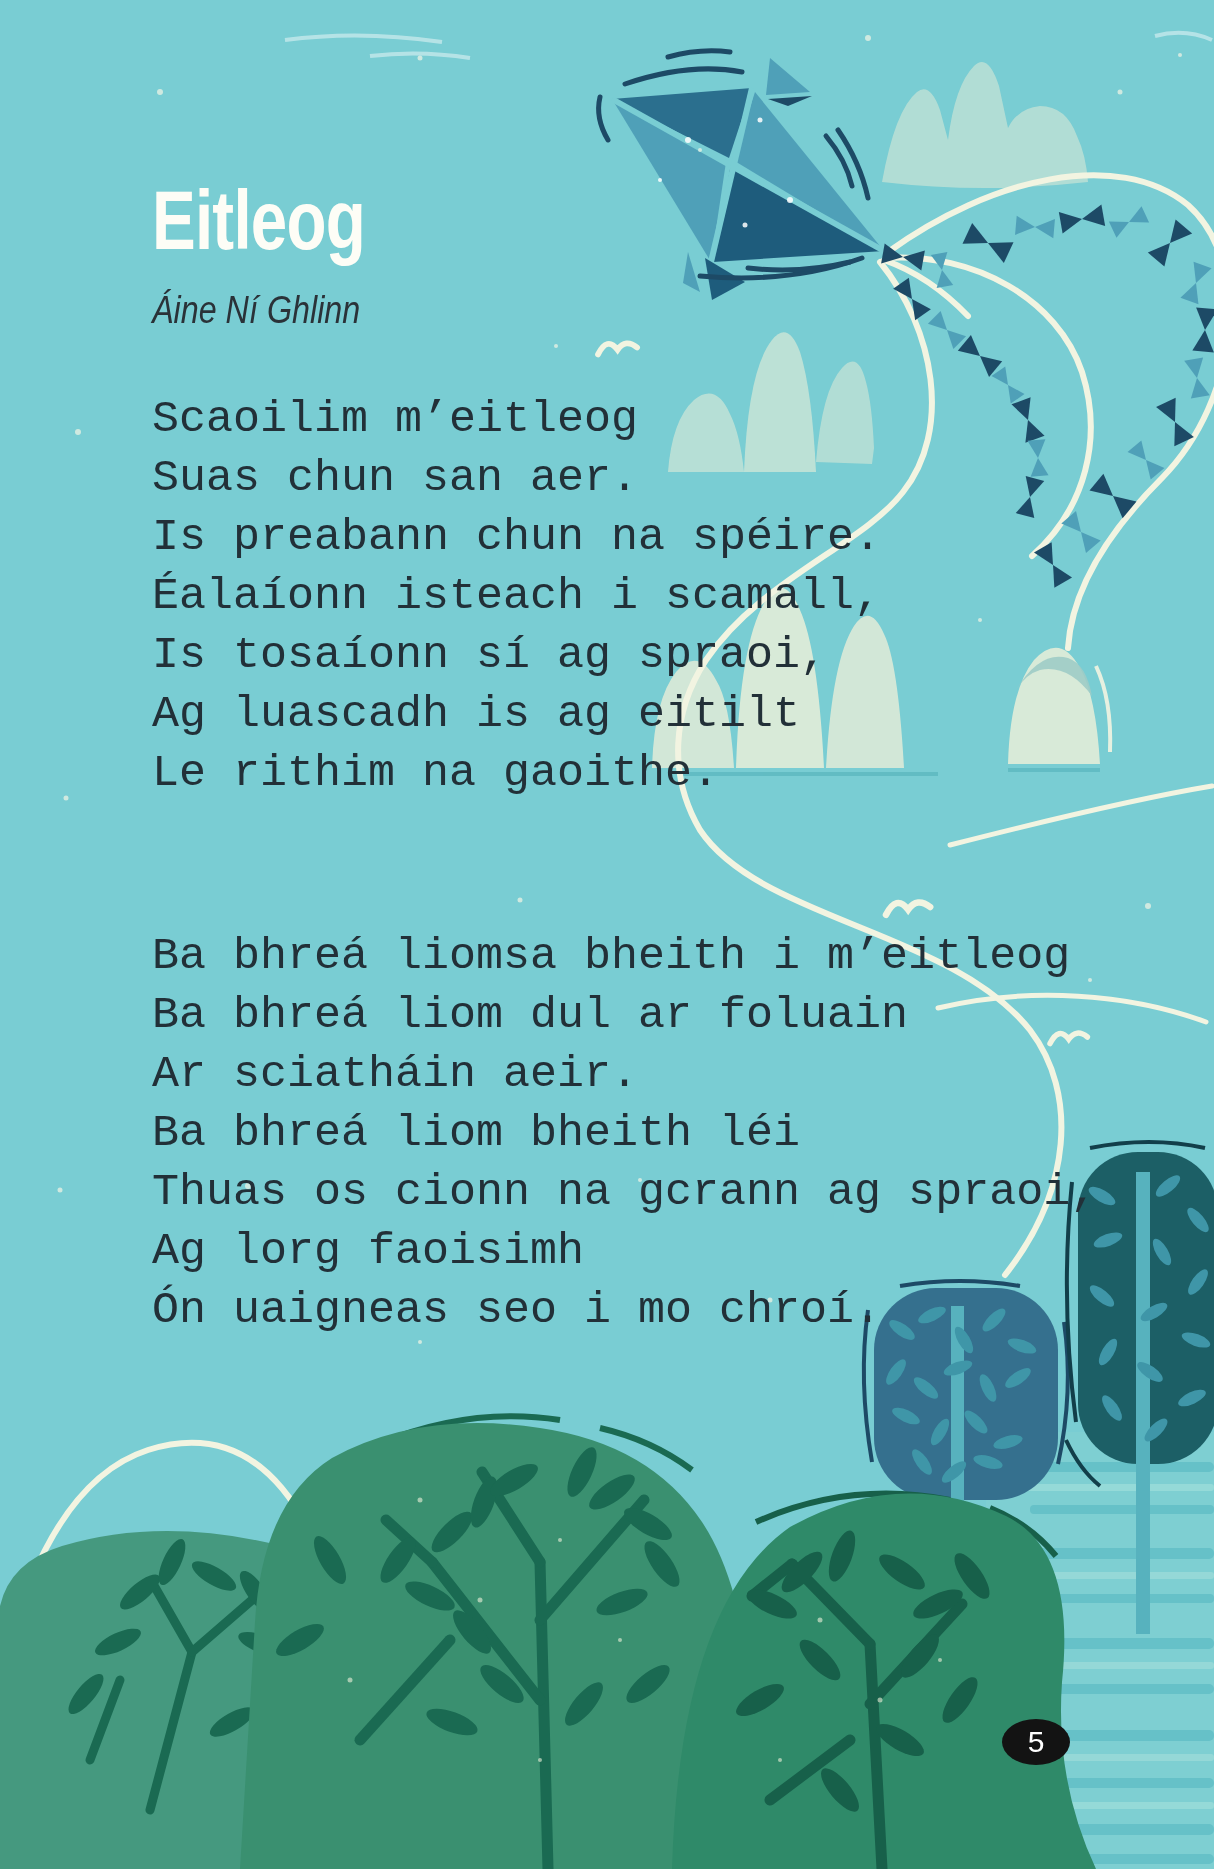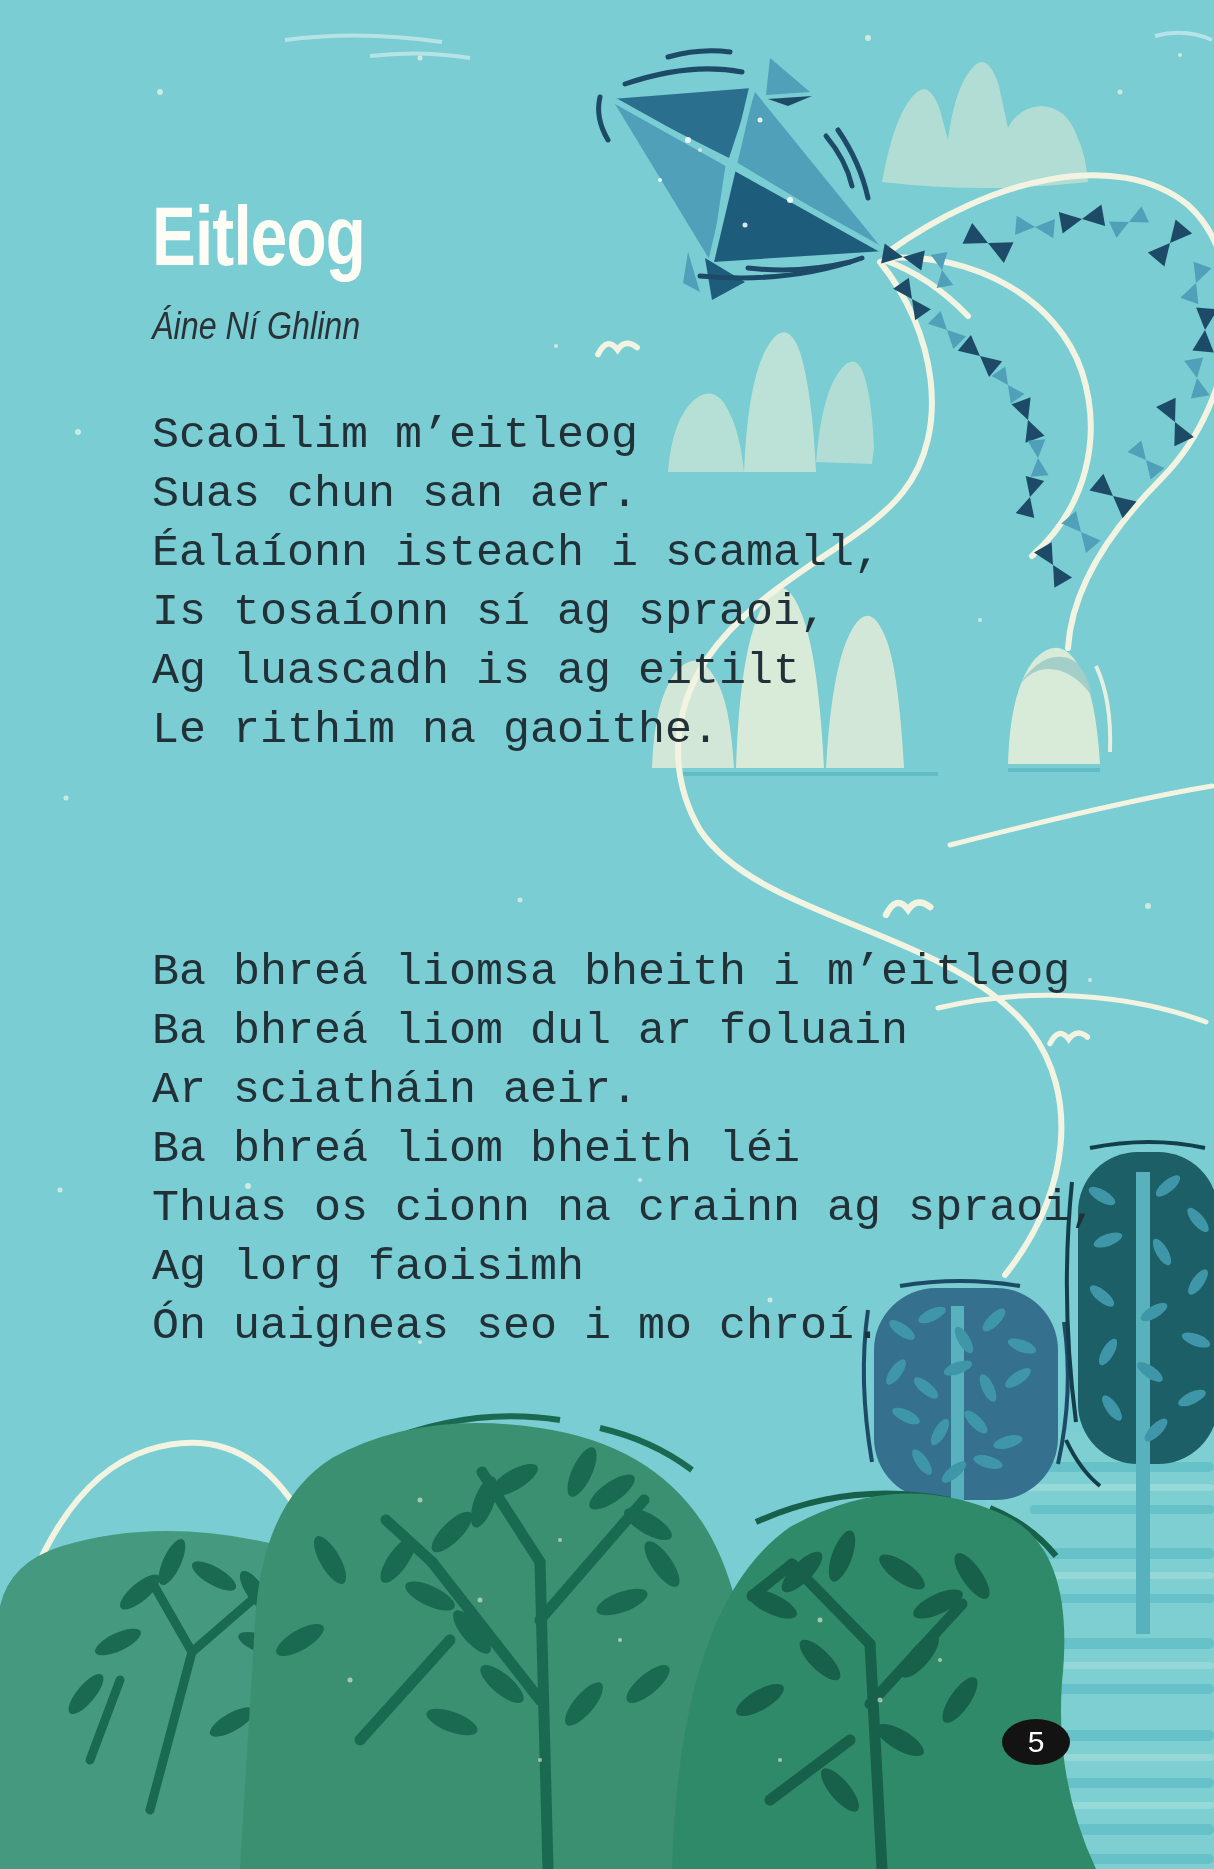--- a/index.html
+++ b/index.html
@@ -1,19 +1,19 @@
 <!DOCTYPE html>
 <html><head>
 <meta charset="utf-8">
 <style>
   html,body{margin:0;padding:0;background:#58b9c2;}
   .page{position:relative;width:1214px;height:1869px;background:#79cdd3;overflow:hidden;
         font-family:"Liberation Sans",sans-serif;}
   .art{position:absolute;left:0;top:0;z-index:1;}
-  .textlayer{position:absolute;left:0;top:16px;width:1214px;height:1676px;z-index:2;pointer-events:none;}
+  .textlayer{position:absolute;left:0;top:0;width:1214px;height:1676px;z-index:2;pointer-events:none;}
   .title{position:absolute;left:152px;top:178px;font-size:84px;line-height:1;font-weight:bold;
          color:#fdfdf6;letter-spacing:-1px;transform:scaleX(.78);transform-origin:left top;}
   .author{position:absolute;left:152px;top:291px;font-size:38px;line-height:1;font-style:italic;
           color:#2a3238;transform:scaleX(.85);transform-origin:left top;}
   .stanza{position:absolute;left:152px;font-family:Liberation Mono, monospace;font-size:45px;
           line-height:59px;color:#223038;white-space:nowrap;}
   .stanza1{top:390px;}
   .stanza2{top:927px;}
   .page-badge{position:absolute;left:1002px;top:1719px;width:68px;height:46px;z-index:3;
               background:#131313;border-radius:50%;display:flex;align-items:center;justify-content:center;
@@ -351,32 +351,33 @@
   </g>
 </svg>
 
 <div class="textlayer">
   <div class="title">Eitleog</div>
   <div class="author">Áine Ní Ghlinn</div>
 
   <div class="stanza stanza1">
     <div>Scaoilim m’eitleog</div>
     <div>Suas chun san aer.</div>
+    <div>Is preabann chun na spéire.</div>
     <div>Éalaíonn isteach i scamall,</div>
     <div>Is tosaíonn sí ag spraoi,</div>
     <div>Ag luascadh is ag eitilt</div>
     <div>Le rithim na gaoithe.</div>
   </div>
 
   <div class="stanza stanza2">
     <div>Ba bhreá liomsa bheith i m’eitleog</div>
     <div>Ba bhreá liom dul ar foluain</div>
     <div>Ar sciatháin aeir.</div>
     <div>Ba bhreá liom bheith léi</div>
-    <div>Thuas os cionn na crainn ag spraoi,</div>
+    <div>Thuas os cionn na gcrann ag spraoi,</div>
     <div>Ag lorg faoisimh</div>
     <div>Ón uaigneas seo i mo chroí.</div>
   </div>
 </div>
 
 <div class="page-badge">
   <span>5</span>
 </div>
 
 </div>

